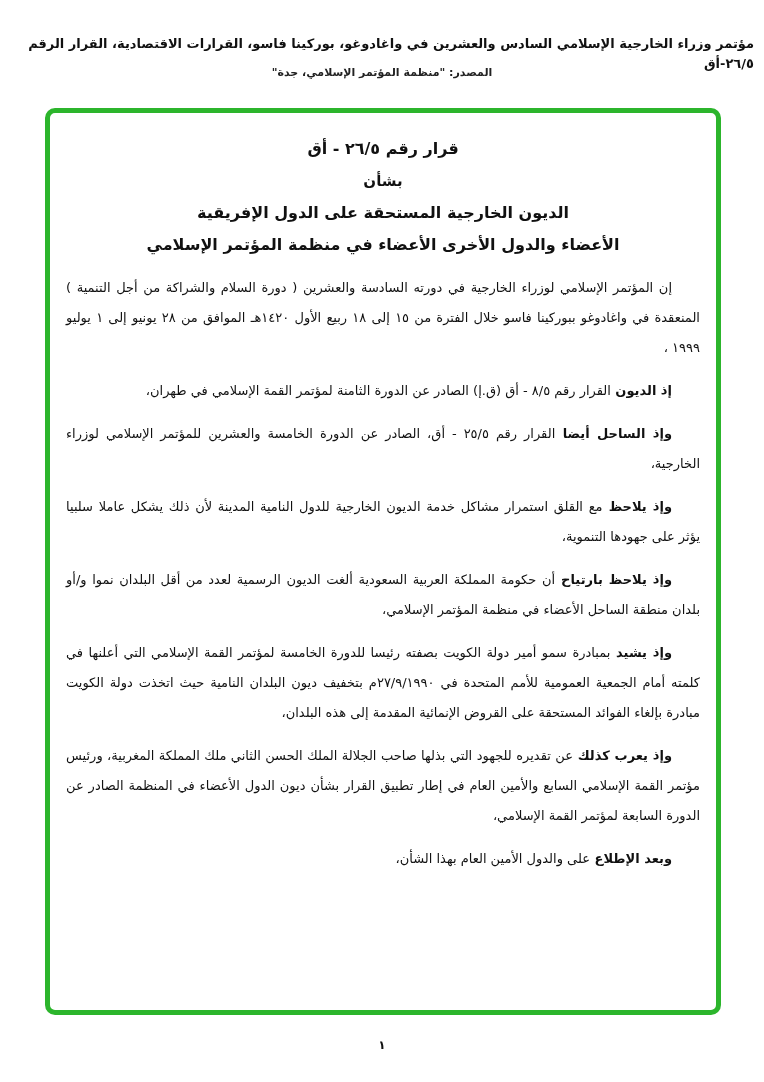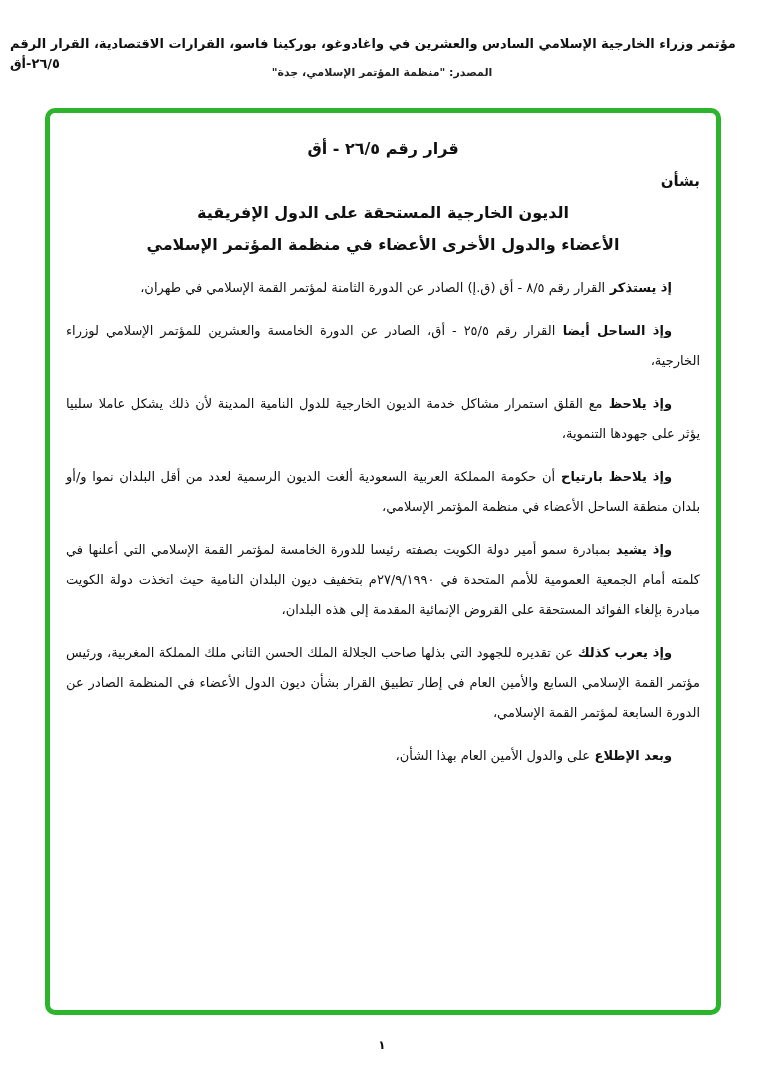--- a/index.html
+++ b/index.html
@@ -3,41 +3,41 @@
 <meta charset="utf-8">
 <style>
   html,body{margin:0;padding:0;}
   body{
     width:764px;height:1082px;position:relative;background:#ffffff;
     font-family:"DejaVu Sans","Liberation Sans",sans-serif;
     color:#111;overflow:hidden;
   }
   .page-header{
     position:absolute;top:34px;right:10px;left:10px;
-    text-align:left;font-size:13px;font-weight:bold;line-height:1.5;
+    text-align:right;font-size:13px;font-weight:bold;line-height:1.5;
     direction:rtl;
   }
   .page-source{
     position:absolute;top:66px;right:10px;left:10px;
     text-align:center;font-size:11px;font-weight:bold;color:#222;
     direction:rtl;
   }
   .doc-frame{
     position:absolute;top:108px;left:45px;width:666px;height:897px;
     border:5px solid #2cb52c;border-radius:10px;background:#fff;
     box-sizing:content-box;overflow:hidden;
   }
   .doc-inner{
     padding:16px 16px 0 16px;direction:rtl;
   }
   .doc-title{
     text-align:center;font-weight:bold;margin-top:4px;margin-bottom:12px;
   }
   .doc-title .t-line{font-size:16px;line-height:32px;}
-  .doc-title .t-line.small{font-size:15px;text-align:right;}
+  .doc-title .t-line.small{font-size:15px;}
   .doc-body{
     font-size:13px;line-height:30px;text-align:justify;direction:rtl;
   }
   .para{
     margin:0 0 13px 0;text-indent:28px;
   }
   .para .lead{font-weight:bold;}
   .page-number{
     position:absolute;top:1038px;right:0;left:0;text-align:center;
     font-size:12px;font-weight:bold;
@@ -54,21 +54,22 @@
   <div class="doc-inner">
 
     <div class="doc-title">
       <div class="t-line">قرار رقم ٢٦/٥ - أق</div>
       <div class="t-line small">بشأن</div>
       <div class="t-line">الديون الخارجية المستحقة على الدول الإفريقية</div>
       <div class="t-line">الأعضاء والدول الأخرى الأعضاء في منظمة المؤتمر الإسلامي</div>
     </div>
 
     <div class="doc-body">
-        <p class="para"><span class="lead">إذ يستذكر </span><span>القرار رقم ٨/٥ - أق (ق.إ) الصادر عن الدورة الثامنة لمؤتمر القمة الإسلامي في طهران،</span></p>
+        <p class="para"><span>إن المؤتمر الإسلامي لوزراء الخارجية في دورته السادسة والعشرين ( دورة السلام والشراكة من أجل التنمية ) المنعقدة في واغادوغو ببوركينا فاسو خلال الفترة من ١٥ إلى ١٨ ربيع الأول ١٤٢٠هـ الموافق من ٢٨ يونيو إلى ١ يوليو ١٩٩٩ ،</span></p>
+        <p class="para"><span class="lead">إذ الديون </span><span>القرار رقم ٨/٥ - أق (ق.إ) الصادر عن الدورة الثامنة لمؤتمر القمة الإسلامي في طهران،</span></p>
         <p class="para"><span class="lead">وإذ الساحل أيضا </span><span>القرار رقم ٢٥/٥ - أق، الصادر عن الدورة الخامسة والعشرين للمؤتمر الإسلامي لوزراء الخارجية،</span></p>
         <p class="para"><span class="lead">وإذ يلاحظ </span><span>مع القلق استمرار مشاكل خدمة الديون الخارجية للدول النامية المدينة لأن ذلك يشكل عاملا سلبيا يؤثر على جهودها التنموية،</span></p>
         <p class="para"><span class="lead">وإذ يلاحظ بارتياح </span><span>أن حكومة المملكة العربية السعودية ألغت الديون الرسمية لعدد من أقل البلدان نموا و/أو بلدان منطقة الساحل الأعضاء في منظمة المؤتمر الإسلامي،</span></p>
         <p class="para"><span class="lead">وإذ يشيد </span><span>بمبادرة سمو أمير دولة الكويت بصفته رئيسا للدورة الخامسة لمؤتمر القمة الإسلامي التي أعلنها في كلمته أمام الجمعية العمومية للأمم المتحدة في ٢٧/٩/١٩٩٠م بتخفيف ديون البلدان النامية حيث اتخذت دولة الكويت مبادرة بإلغاء الفوائد المستحقة على القروض الإنمائية المقدمة إلى هذه البلدان،</span></p>
         <p class="para"><span class="lead">وإذ يعرب كذلك </span><span>عن تقديره للجهود التي بذلها صاحب الجلالة الملك الحسن الثاني ملك المملكة المغربية، ورئيس مؤتمر القمة الإسلامي السابع والأمين العام في إطار تطبيق القرار بشأن ديون الدول الأعضاء في المنظمة الصادر عن الدورة السابعة لمؤتمر القمة الإسلامي،</span></p>
         <p class="para"><span class="lead">وبعد الإطلاع </span><span>على والدول الأمين العام بهذا الشأن،</span></p>
       </div>
 
   </div>
 </div>

